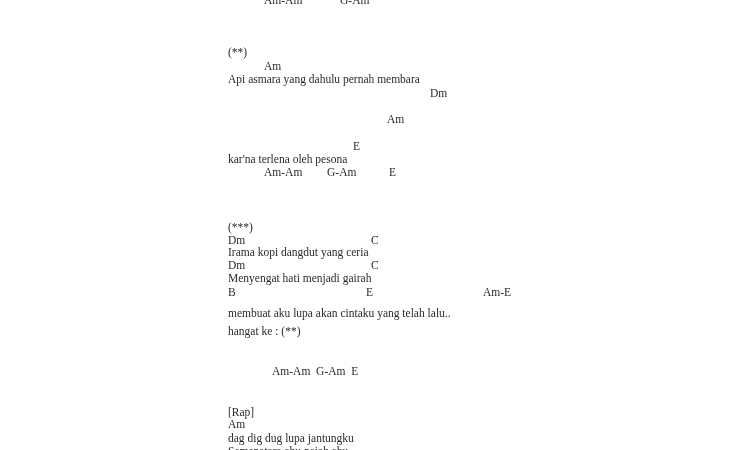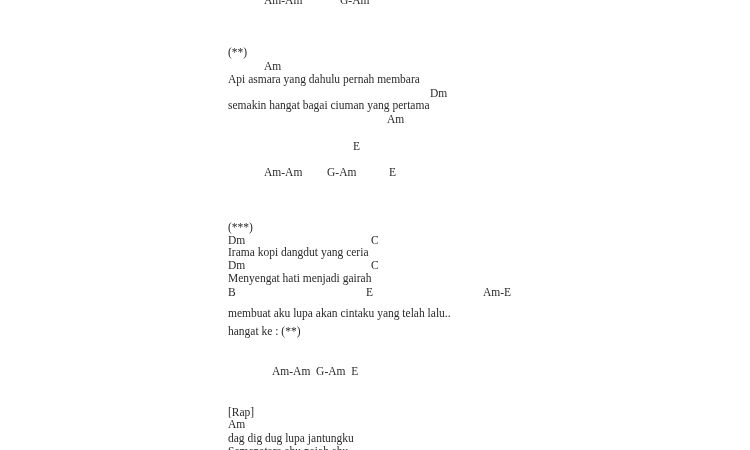--- a/index.html
+++ b/index.html
@@ -42,27 +42,27 @@
 
 
   <span class="line" style="top:46px">(**)</span>
 
   <span class="chord" style="top:60px;left:264px">Am</span>
 
   <span class="line" style="top:73px">Api asmara yang dahulu pernah membara</span>
 
   <span class="chord" style="top:87px;left:430px">Dm</span>
 
-  <span class="line" style="top:99px">semakin hangat bagai ciuman yang pertama</span>
 
   <span class="chord" style="top:113px;left:387px">Am</span>
 
 
   <span class="chord" style="top:140px;left:353px">E</span>
 
+  <span class="line" style="top:153px">kar'na terlena oleh pesona</span>
 
   <span class="chord" style="top:166px;left:264px">Am-Am</span>
   <span class="chord" style="top:166px;left:327px">G-Am</span>
   <span class="chord" style="top:166px;left:389px">E</span>
 
 
   <span class="line" style="top:221px">(***)</span>
 
   <span class="chord" style="top:234px;left:228px">Dm</span>
   <span class="chord" style="top:234px;left:371px">C</span>

